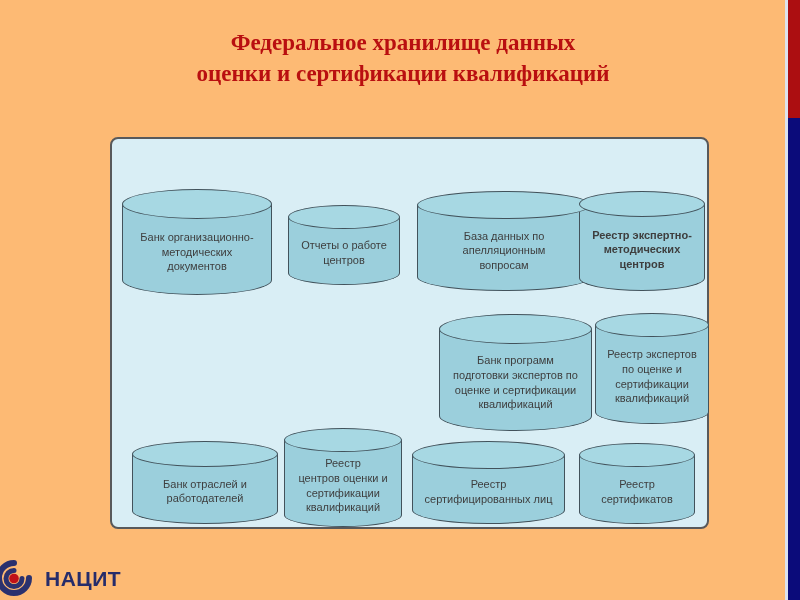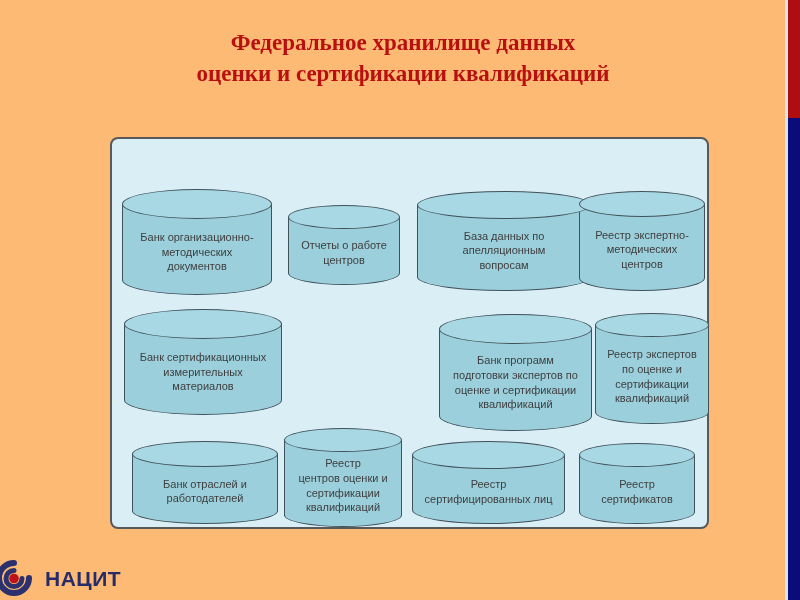--- a/index.html
+++ b/index.html
@@ -109,36 +109,27 @@
       </div>
       <div class="cyl" style="left: 305px; top: 52px; width: 174px; height: 100px; --eh: 28px;">
         <div class="cyl-body"></div>
         <div class="cyl-top"></div>
         <div class="cyl-label">
           <div>База данных по</div>
           <div>апелляционным</div>
           <div>вопросам</div>
         </div>
       </div>
-      <div class="cyl" style="left: 467px; top: 52px; width: 126px; height: 100px; --eh: 26px;">
+      <div class="cyl" style="left: 467px; top: 52px; width: 126px; height: 100px; font-weight: bold; --eh: 26px;">
         <div class="cyl-body"></div>
         <div class="cyl-top"></div>
         <div class="cyl-label">
           <div>Реестр экспертно-</div>
           <div>методических</div>
           <div>центров</div>
-        </div>
-      </div>
-      <div class="cyl" style="left: 12px; top: 170px; width: 158px; height: 106px; --eh: 30px;">
-        <div class="cyl-body"></div>
-        <div class="cyl-top"></div>
-        <div class="cyl-label">
-          <div>Банк сертификационных</div>
-          <div>измерительных</div>
-          <div>материалов</div>
         </div>
       </div>
       <div class="cyl" style="left: 327px; top: 175px; width: 153px; height: 117px; --eh: 30px;">
         <div class="cyl-body"></div>
         <div class="cyl-top"></div>
         <div class="cyl-label">
           <div>Банк программ</div>
           <div>подготовки экспертов по</div>
           <div>оценке и сертификации</div>
           <div>квалификаций</div>

